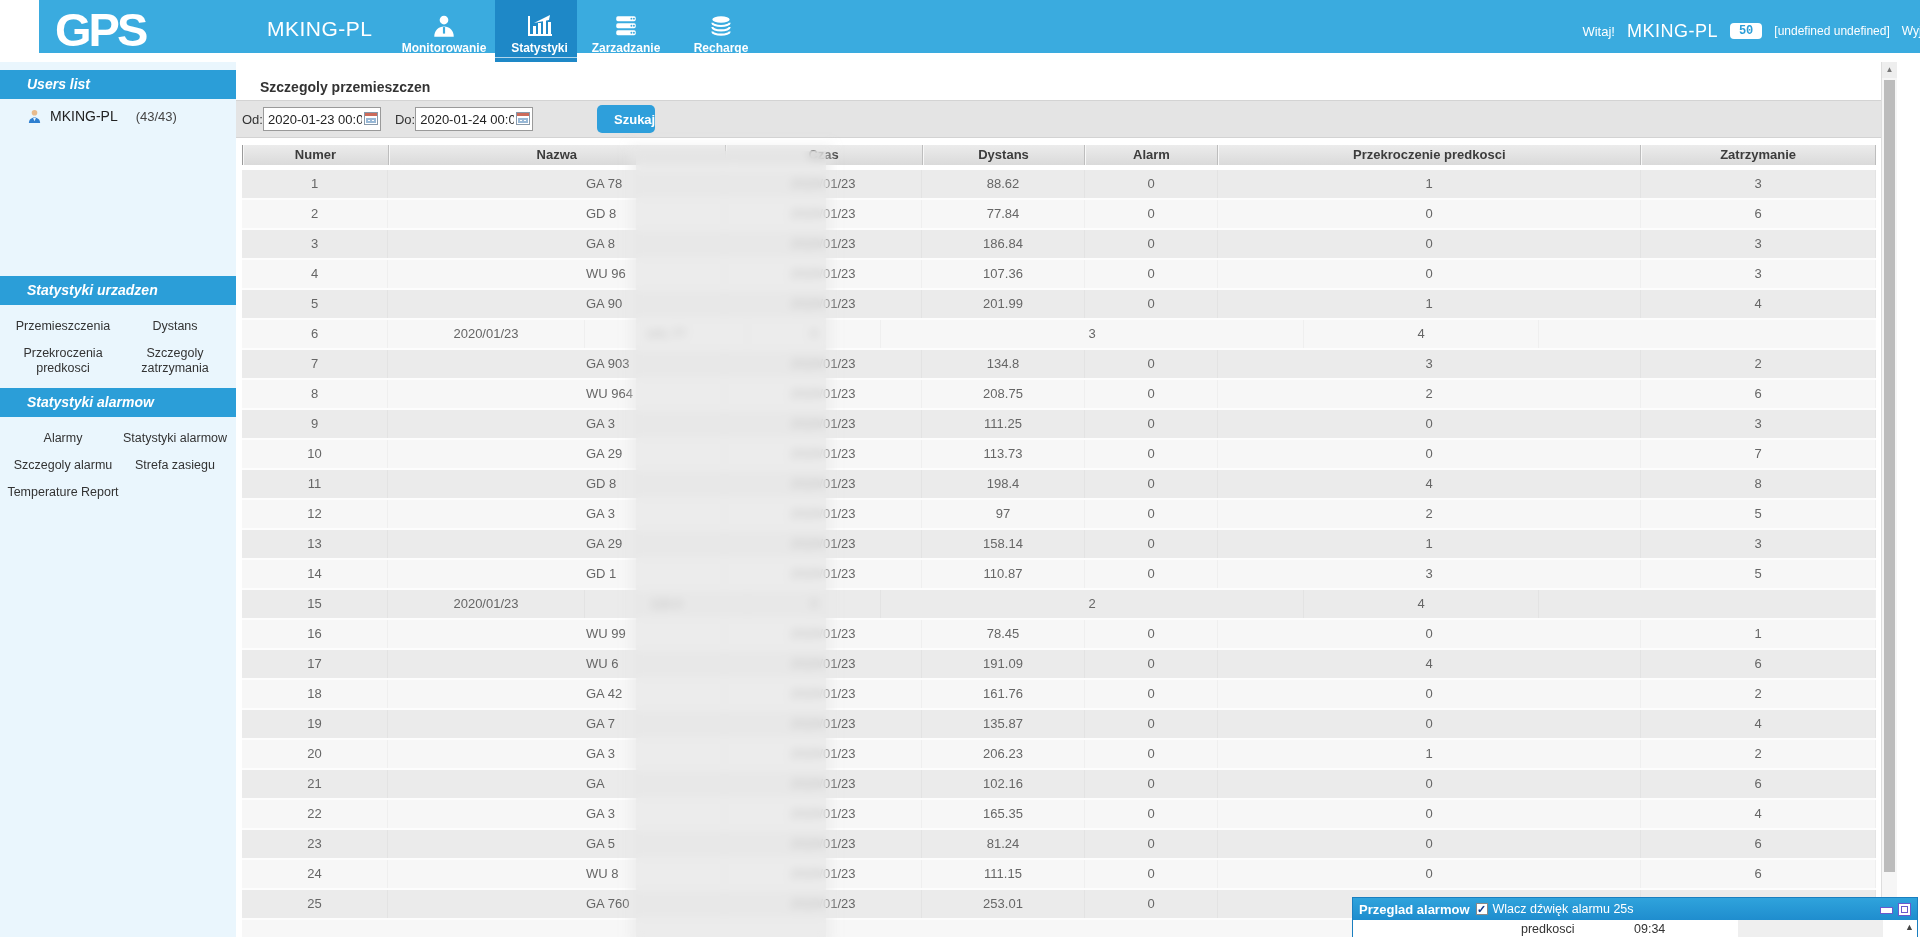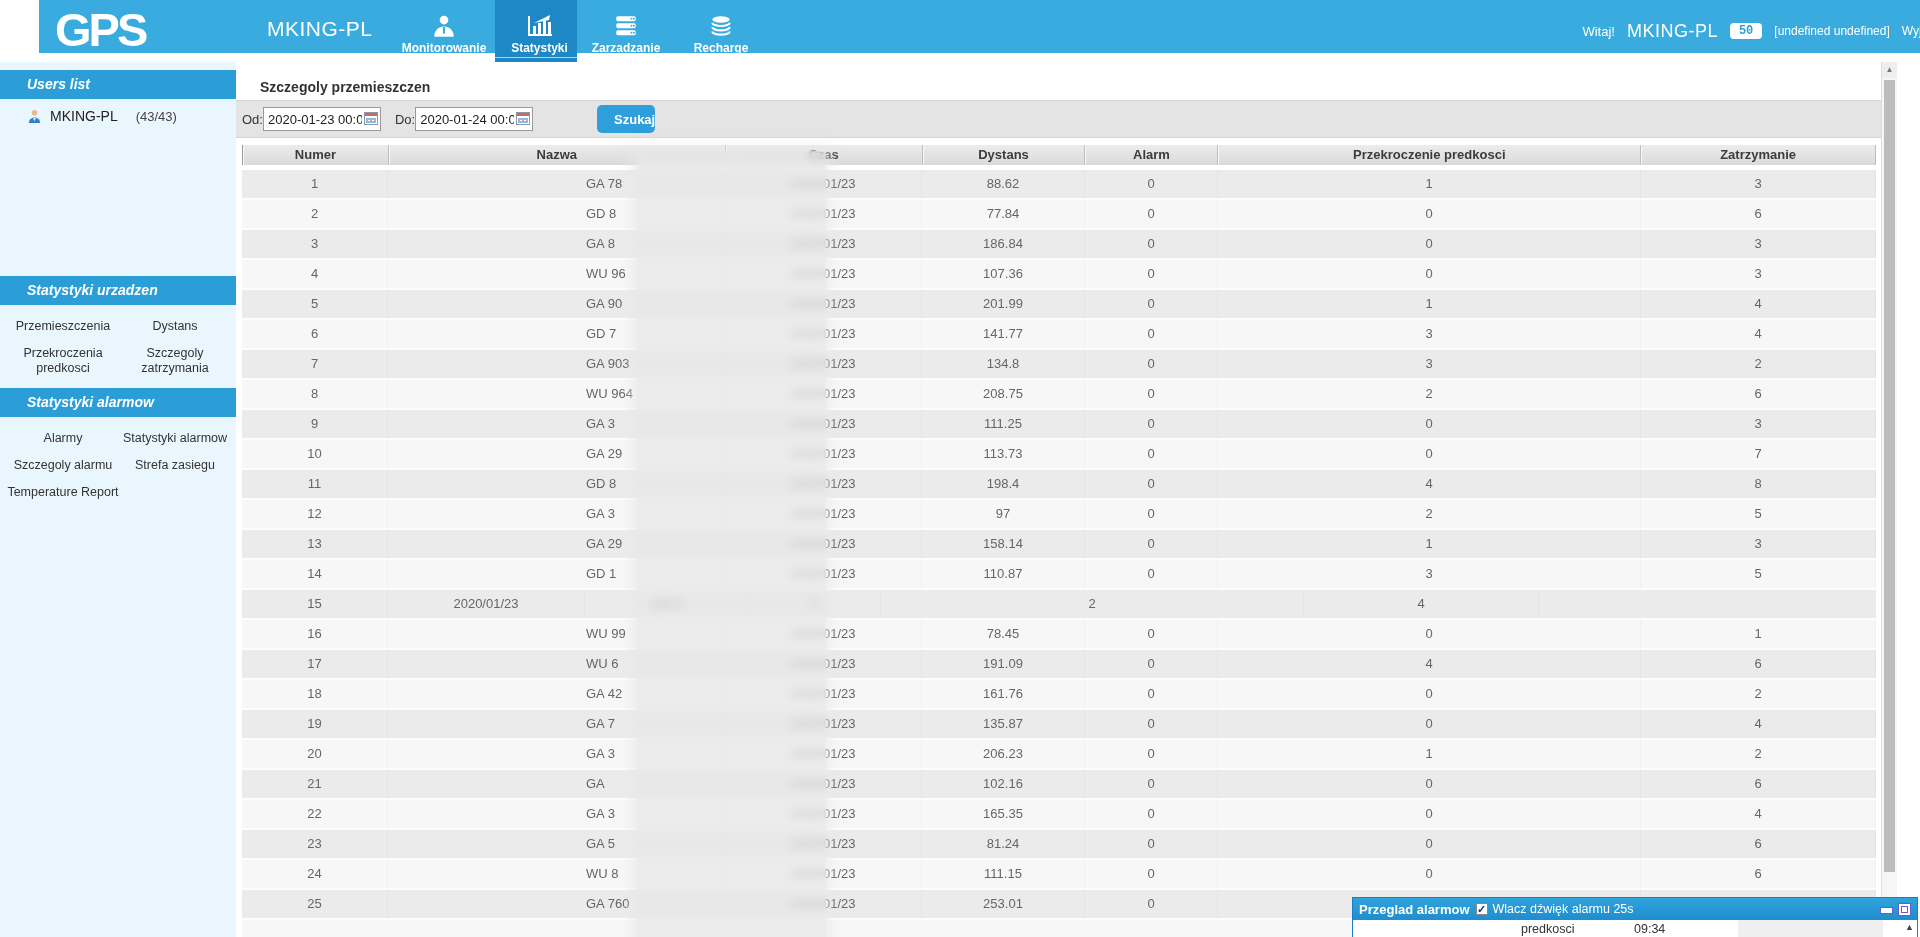--- a/index.html
+++ b/index.html
@@ -272,21 +272,20 @@
           <div class="tcell c-numer">5</div>
           <div class="tcell c-nazwa">GA 90</div>
           <div class="tcell c-czas">2020/01/23</div>
           <div class="tcell c-dystans">201.99</div>
           <div class="tcell c-alarm">0</div>
           <div class="tcell c-przekroczenie">1</div>
           <div class="tcell c-zatrzymanie">4</div>
         </div>
         <div class="trow">
           <div class="tcell c-numer">6</div>
-          <div class="tcell c-nazwa">GD 7</div>
           <div class="tcell c-czas">2020/01/23</div>
           <div class="tcell c-dystans">141.77</div>
           <div class="tcell c-alarm">0</div>
           <div class="tcell c-przekroczenie">3</div>
           <div class="tcell c-zatrzymanie">4</div>
         </div>
         <div class="trow">
           <div class="tcell c-numer">7</div>
           <div class="tcell c-nazwa">GA 903</div>
           <div class="tcell c-czas">2020/01/23</div>

